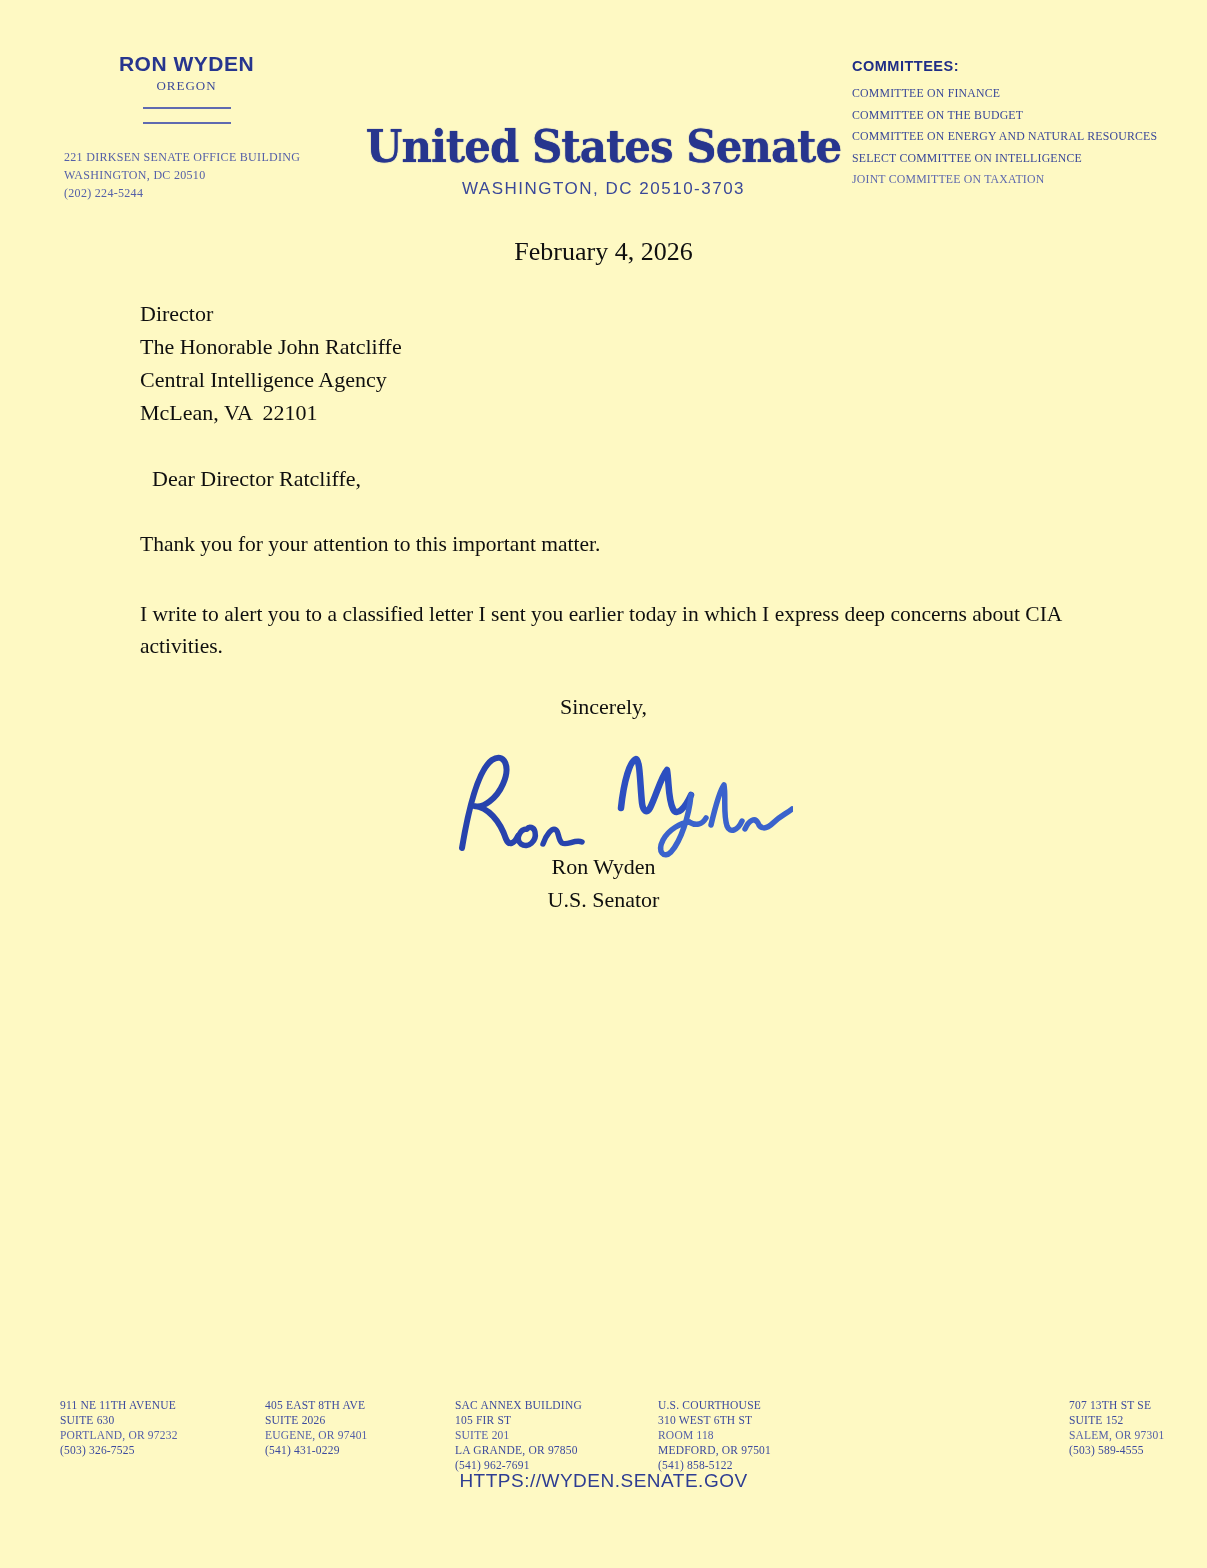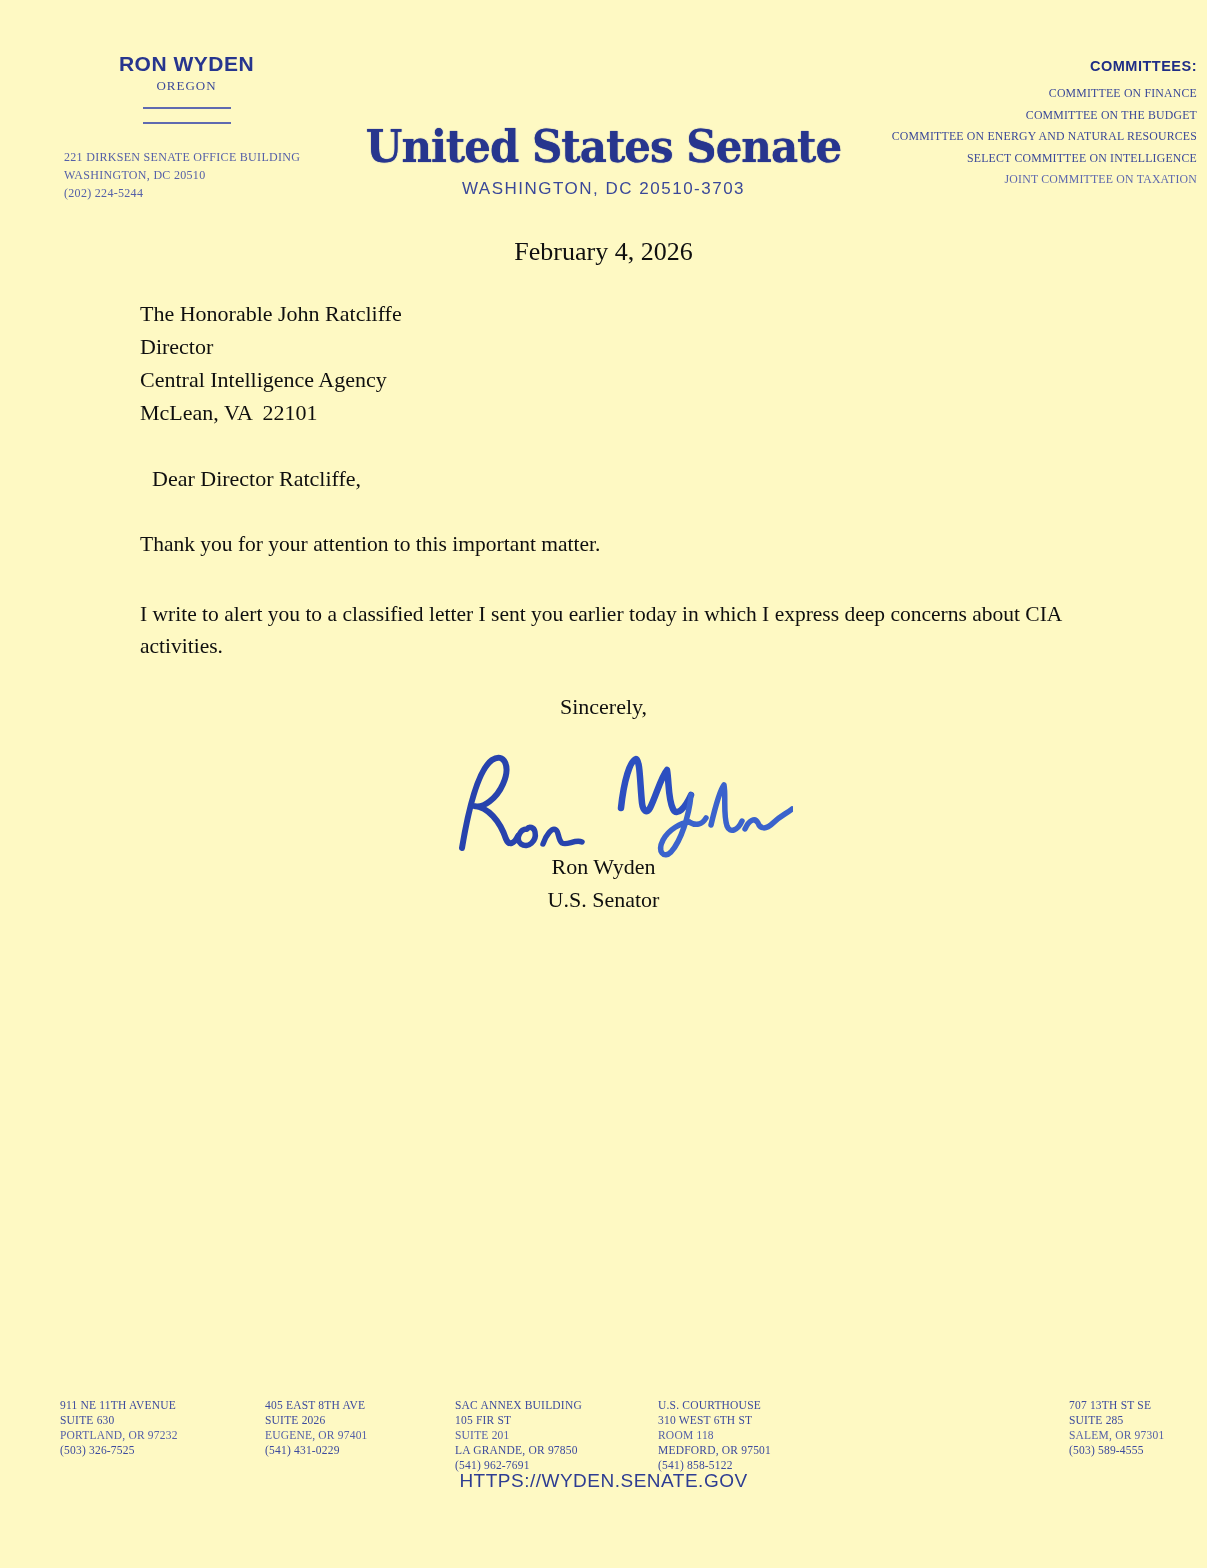--- a/index.html
+++ b/index.html
@@ -85,21 +85,21 @@
     letter-spacing: 1.5px;
     color: #3a4899;
   }
 
   
   .committees {
     position: absolute;
     left: 852px;
     top: 58px;
     width: 345px;
-    text-align: right;
+    text-align: left;
   }
   .committees-heading {
     font-family: "Liberation Sans", sans-serif;
     font-weight: bold;
     font-size: 14.5px;
     letter-spacing: 0.5px;
     color: #1f2d86;
     margin-bottom: 9px;
   }
   .committee-item {
@@ -235,22 +235,22 @@
         <div class="committee-item">COMMITTEE ON THE BUDGET</div>
         <div class="committee-item">COMMITTEE ON ENERGY AND NATURAL RESOURCES</div>
         <div class="committee-item">SELECT COMMITTEE ON INTELLIGENCE</div>
         <div class="committee-item">JOINT COMMITTEE ON TAXATION</div>
       </div>
   </div>
 
   <div class="date-line">February 4, 2026</div>
 
   <div class="recipient-block">
+      <div class="recipient-line">Director</div>
       <div class="recipient-line">The Honorable John Ratcliffe</div>
-      <div class="recipient-line">Director</div>
       <div class="recipient-line">Central Intelligence Agency</div>
       <div class="recipient-line">McLean, VA  22101</div>
     </div>
 
   <div class="salutation">Dear Director Ratcliffe,</div>
 
   <div class="body-paragraphs">
       <p class="para">Thank you for your attention to this important matter.</p>
       <p class="para">I write to alert you to a classified letter I sent you earlier today in which I express deep concerns about CIA activities.</p>
     </div>
@@ -300,20 +300,20 @@
     </div>
   <div class="office office-4">
       <div class="office-line">U.S. COURTHOUSE</div>
       <div class="office-line">310 WEST 6TH ST</div>
       <div class="office-line">ROOM 118</div>
       <div class="office-line">MEDFORD, OR 97501</div>
       <div class="office-line">(541) 858-5122</div>
     </div>
   <div class="office office-6">
       <div class="office-line">707 13TH ST SE</div>
-      <div class="office-line">SUITE 285</div>
+      <div class="office-line">SUITE 152</div>
       <div class="office-line">SALEM, OR 97301</div>
       <div class="office-line">(503) 589-4555</div>
     </div>
 
   <div class="website">HTTPS://WYDEN.SENATE.GOV</div>
 
 </div>
 
 </body></html>

